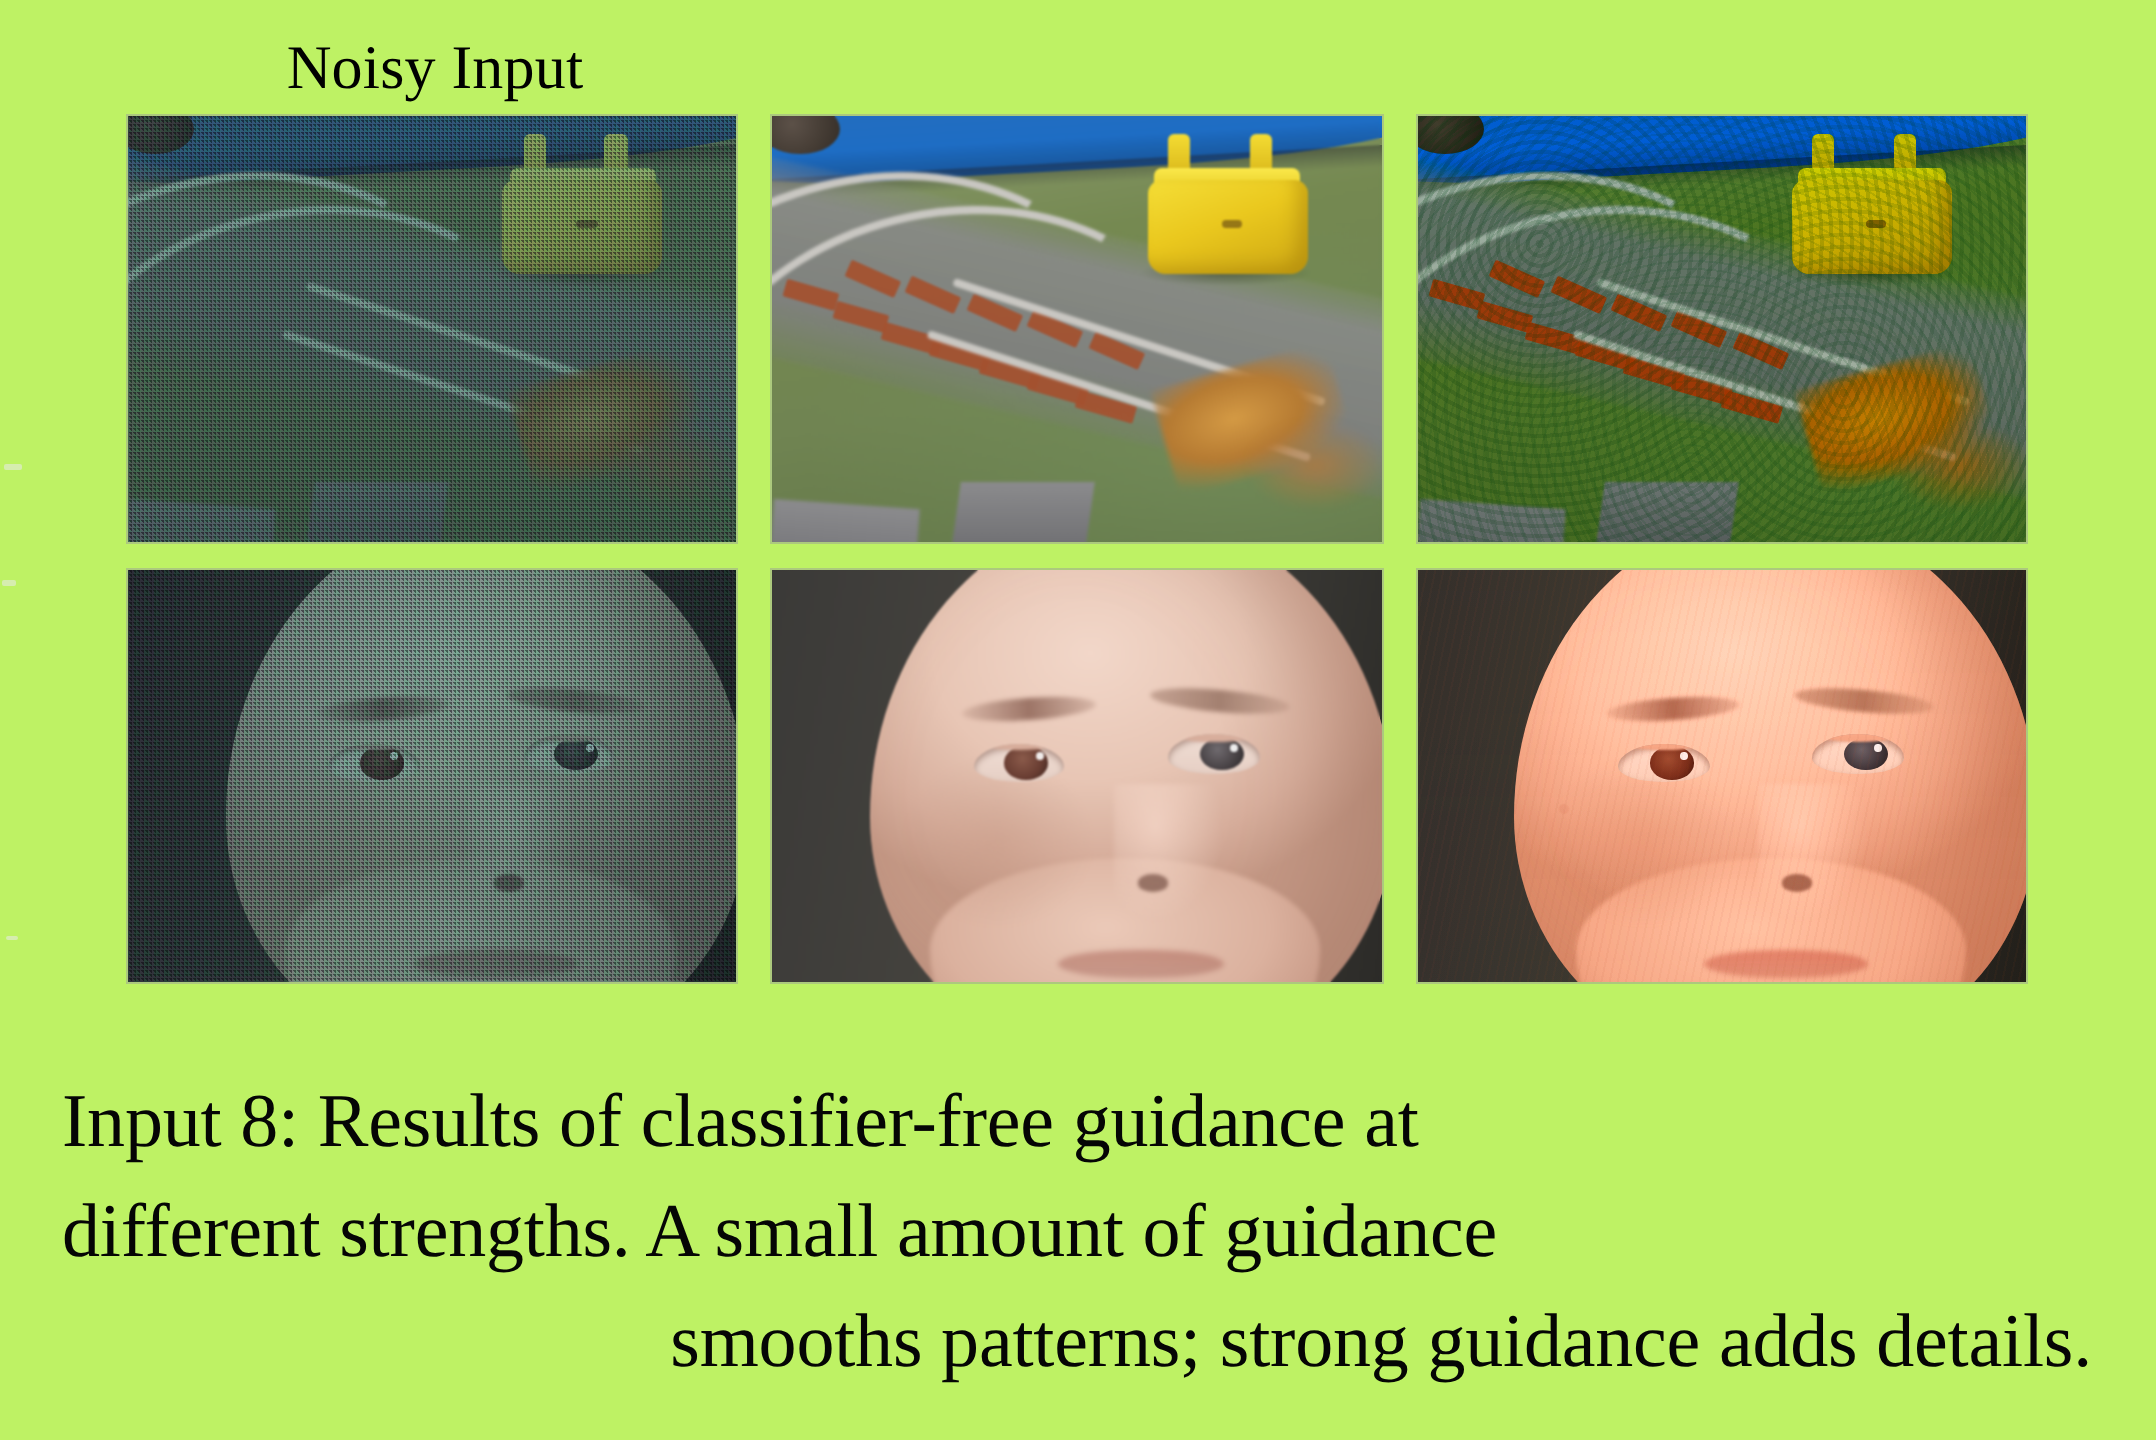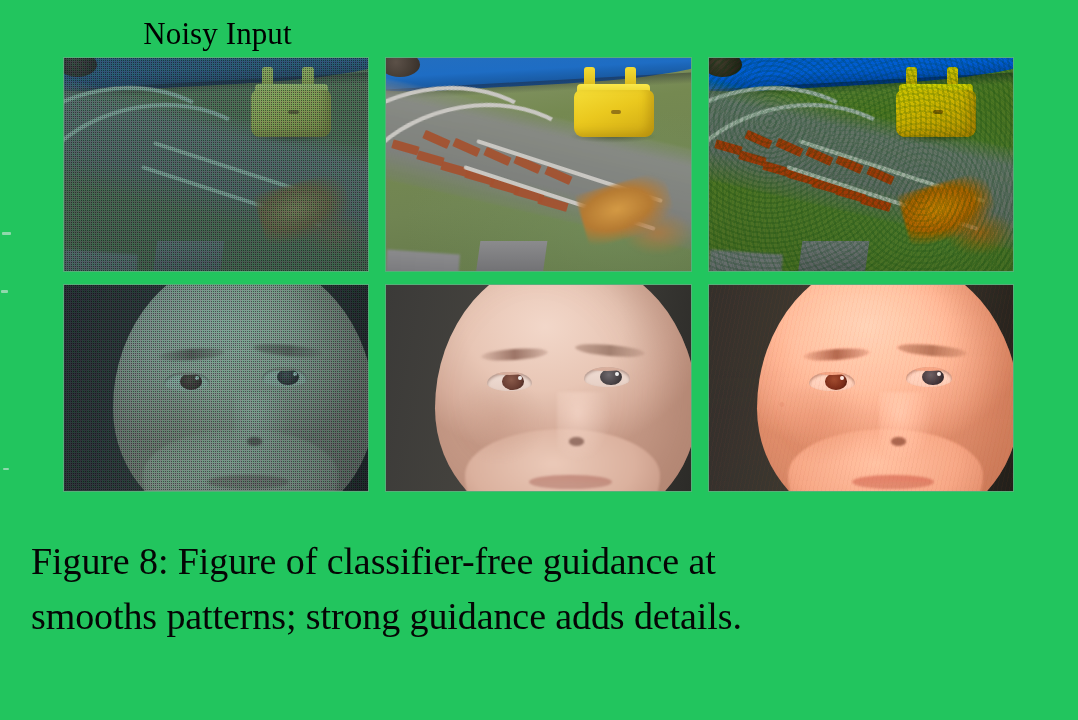--- a/index.html
+++ b/index.html
@@ -14,21 +14,21 @@
     position: relative;
     overflow: hidden;
     font-family: "Liberation Serif", "DejaVu Serif", serif;
     color: #000000;
     -webkit-font-smoothing: antialiased;
   }
 
   .figure-sheet {
     position: absolute;
     inset: 0;
-    background: #22c55e;
+    background: #bef264;
   }
 
   
   .scan-artifact {
     position: absolute;
     background: #e9e9ec;
     opacity: .55;
     border-radius: 1px;
   }
   .scan-artifact.a1 { left: 2px;  top: 232px; width: 9px;  height: 3px; }
@@ -472,21 +472,21 @@
     left: 31px;
     top: 534px;
     width: 1015px;
     font-size: 38px;
     line-height: 55px;
     text-align: justify;
     text-justify: inter-word;
     letter-spacing: -0.1px;
     color: #050505;
   }
-  .caption .last-line { text-align: left; }
+  .caption .last-line { text-align: right; }
 </style>
 </head>
 <body>
 
 <div class="figure-sheet">
 
   <div class="scan-artifact a1"></div>
   <div class="scan-artifact a2"></div>
   <div class="scan-artifact a3"></div>
 
@@ -692,17 +692,18 @@
           <div class="lips"></div>
           <div class="face-detail-g5"></div>
         </div>
         <div class="face-tint-g5"></div>
         <div class="boost-g5"></div>
       </div>
     </div>
   </div>
 
   <div class="caption">
-    <div>Figure 8: Figure of classifier-free guidance at</div>
+    <div>Input 8: Results of classifier-free guidance at</div>
+    <div>different strengths. A small amount of guidance</div>
     <div class="last-line">smooths patterns; strong guidance adds details.</div>
   </div>
 
 </div>
 
 </body></html>

